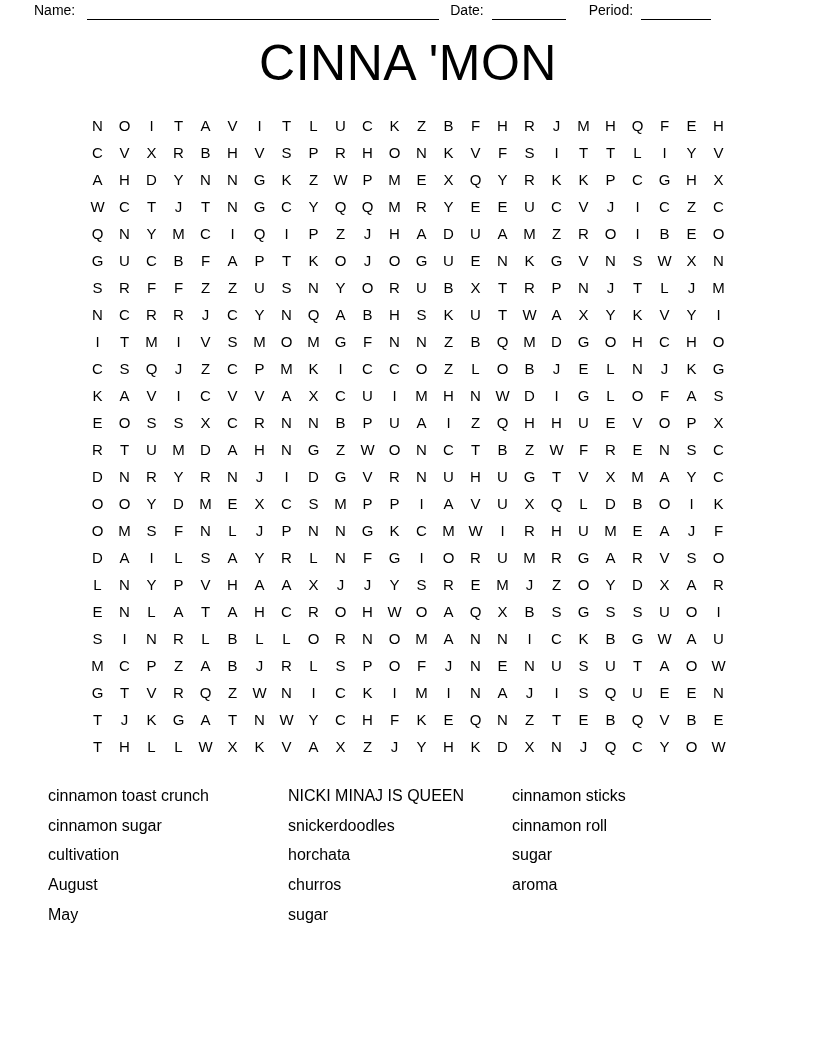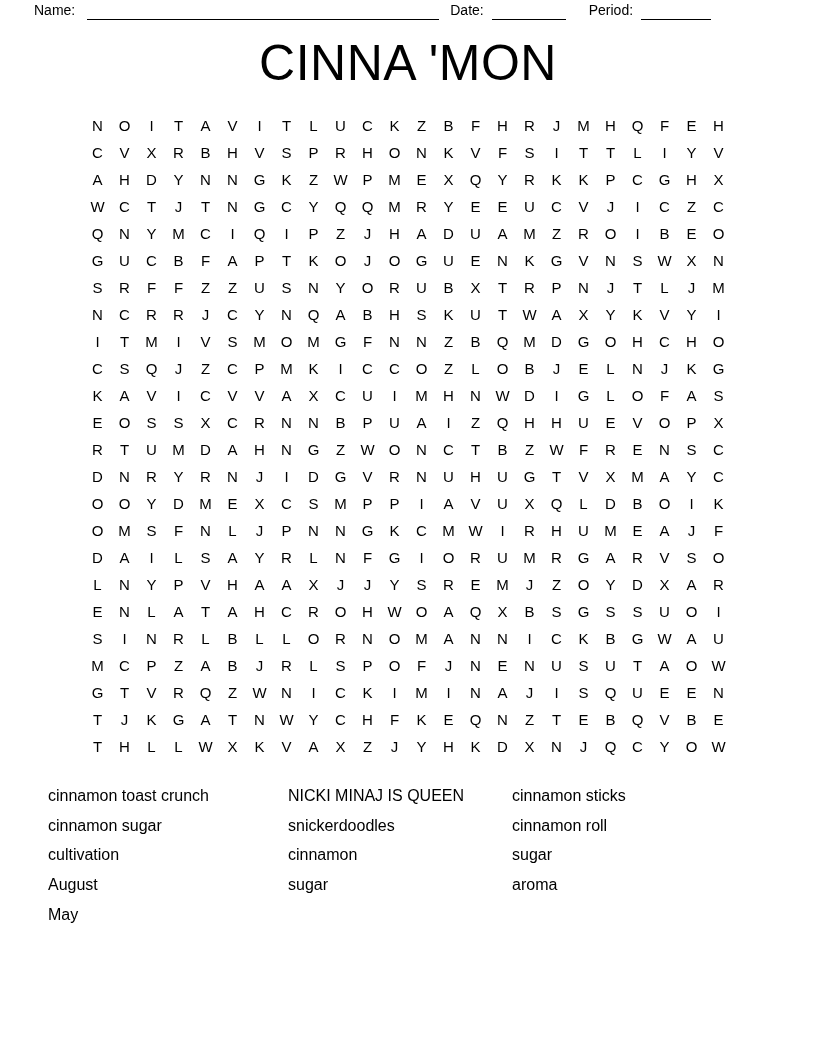--- a/index.html
+++ b/index.html
@@ -691,21 +691,22 @@
   <div class="word-col word-col-1">
       <div class="word-item">cinnamon toast crunch</div>
       <div class="word-item">cinnamon sugar</div>
       <div class="word-item">cultivation</div>
       <div class="word-item">August</div>
       <div class="word-item">May</div>
     </div>
   <div class="word-col word-col-2">
       <div class="word-item">NICKI MINAJ IS QUEEN</div>
       <div class="word-item">snickerdoodles</div>
-      <div class="word-item">cinnamon</div>
+      <div class="word-item">horchata</div>
+      <div class="word-item">churros</div>
       <div class="word-item">sugar</div>
     </div>
   <div class="word-col word-col-3">
       <div class="word-item">cinnamon sticks</div>
       <div class="word-item">cinnamon roll</div>
       <div class="word-item">sugar</div>
       <div class="word-item">aroma</div>
     </div>
 </div>
 

